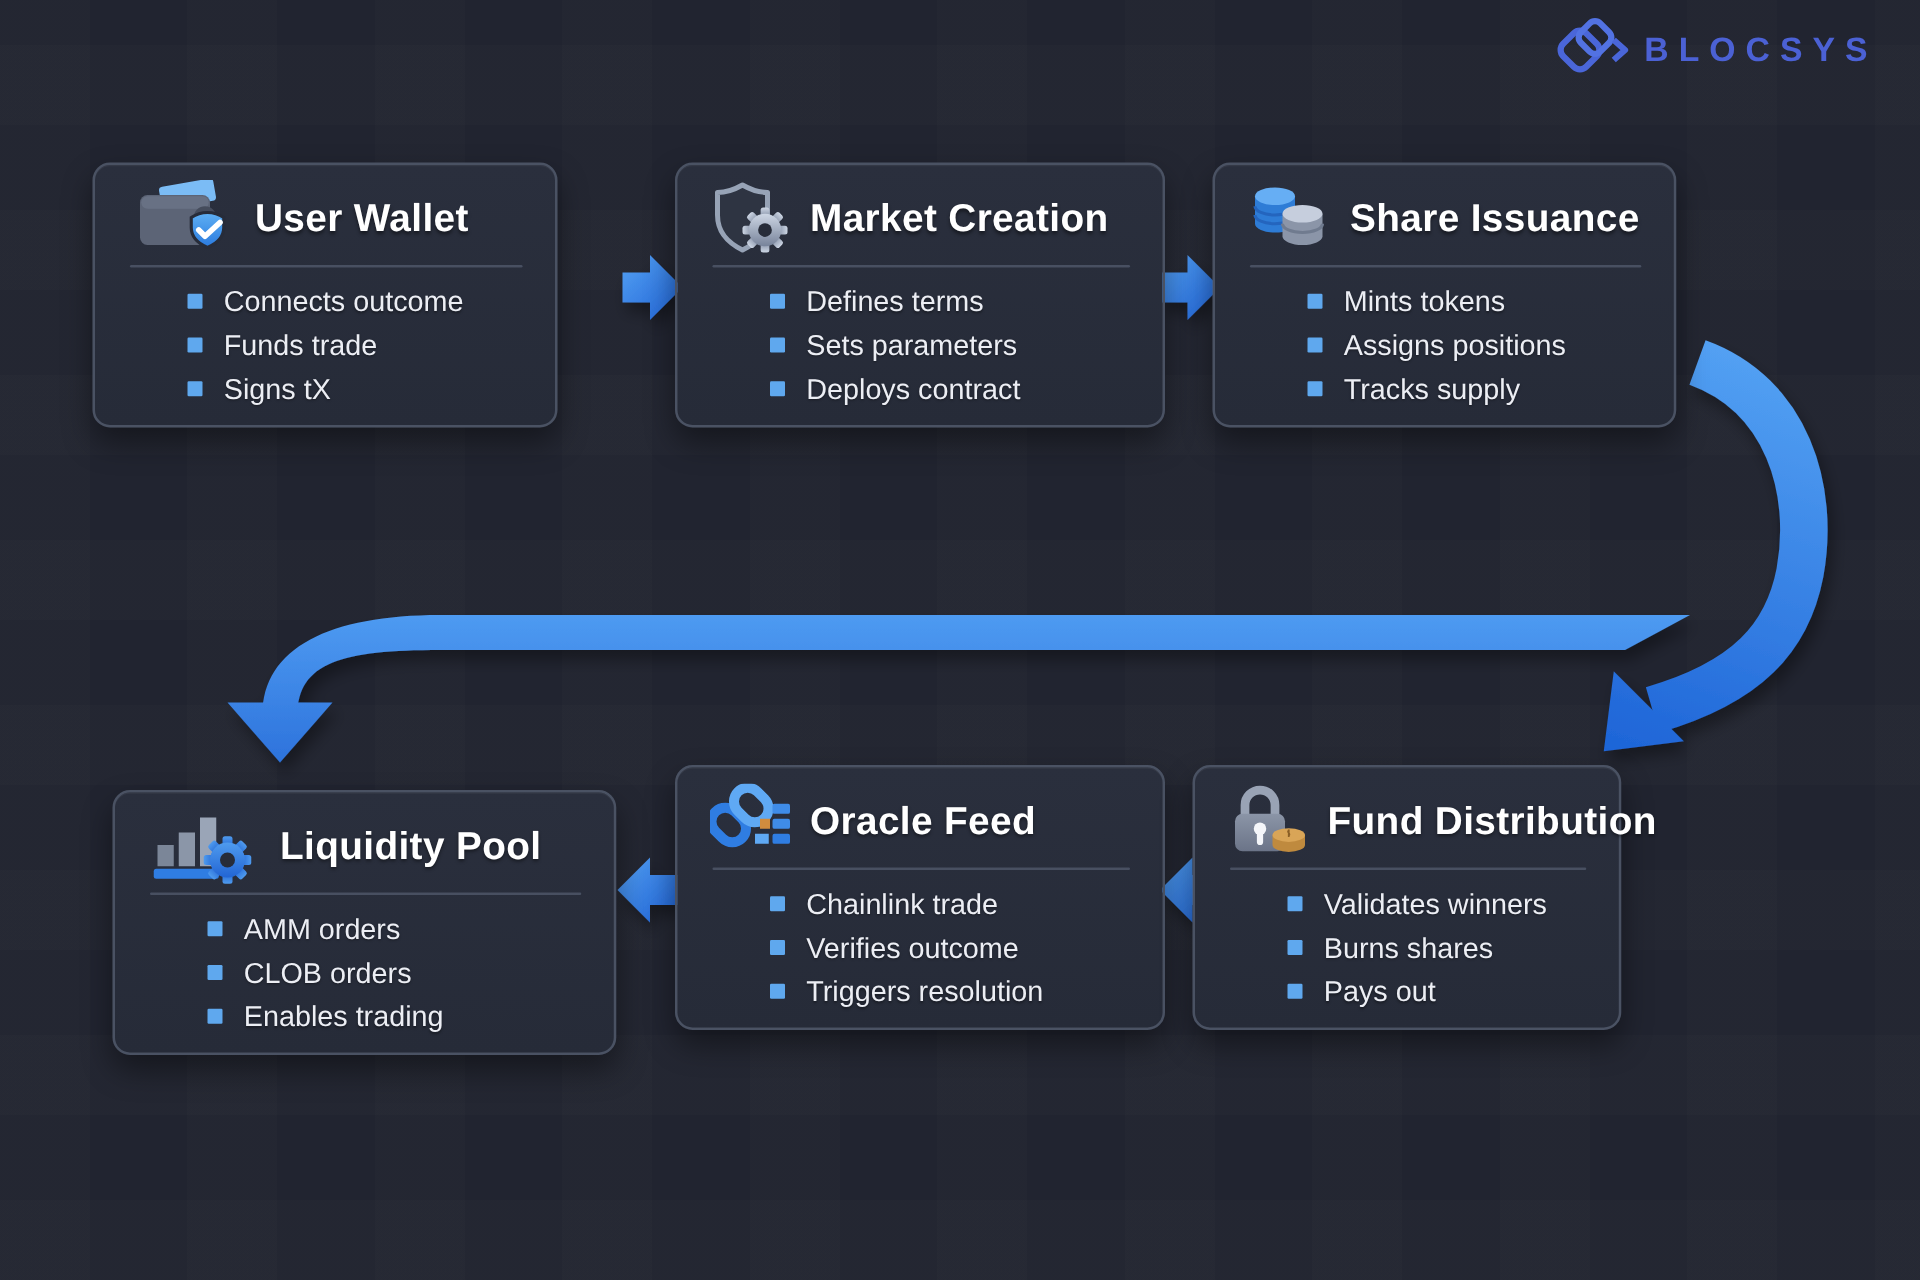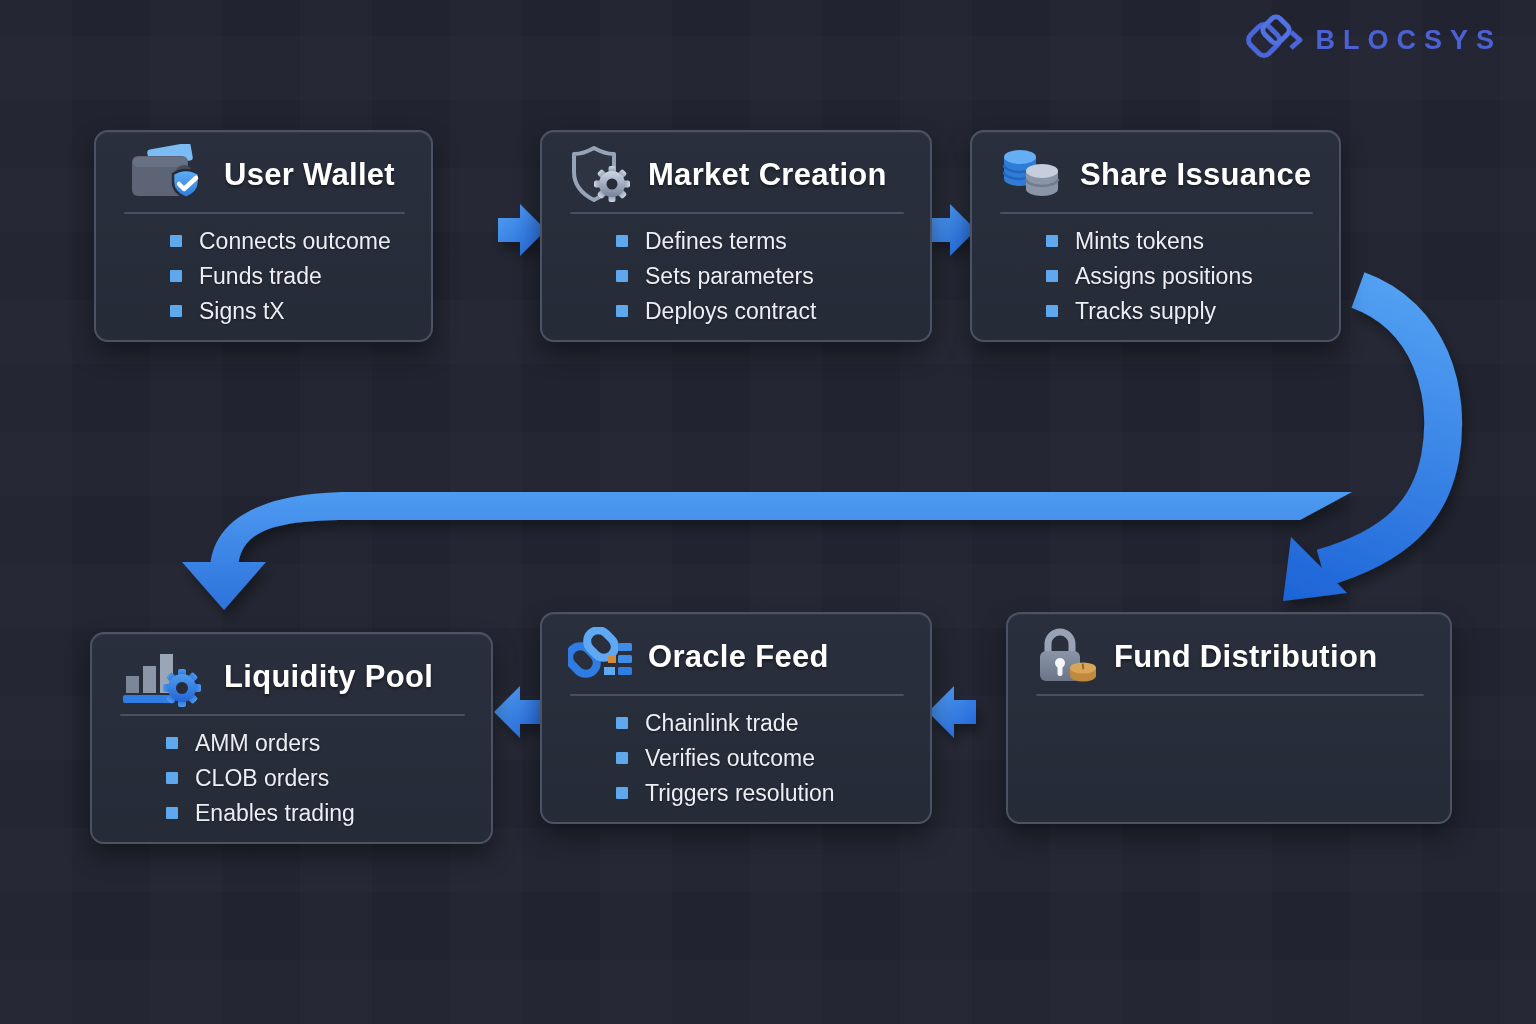--- a/index.html
+++ b/index.html
@@ -83,21 +83,21 @@
   <span style="display:flex;">
     <svg width="72" height="56" viewBox="0 0 72 56">
       <rect x="14" y="15" width="26" height="26" rx="7" transform="rotate(45 27 28)" fill="none" stroke="#4a66d9" stroke-width="5"></rect>
       <rect x="28" y="7" width="22" height="22" rx="6" transform="rotate(45 39 18)" fill="none" stroke="#5272e2" stroke-width="5"></rect>
       <path d="M54 20 l9 8 -9 8" fill="none" stroke="#4a66d9" stroke-width="5" stroke-linejoin="round"></path>
     </svg>
   </span>
   <span class="logo-text">BLOCSYS</span>
 </div>
 
-<section class="node" style="left:94px;top:130px;width:339px">
+<section class="node" style="left:74px;top:130px;width:372px">
   <div class="node-header">
     <span class="node-icon">
       <svg width="88" height="62" viewBox="0 0 88 62">
         <defs>
             <linearGradient id="gBadge" x1="0" y1="0" x2="0" y2="1">
           <stop offset="0" stop-color="#5fb0f4"></stop>
               <stop offset="1" stop-color="#2a7ade"></stop>
             </linearGradient>
           </defs>
         <rect x="26" y="2" width="44" height="18" rx="3" fill="#7bbcf5" transform="rotate(-10 48 11)"></rect>
@@ -275,21 +275,21 @@
         <span class="bullet"></span>
         <span class="item-text">Verifies outcome</span>
       </li>
     <li>
         <span class="bullet"></span>
         <span class="item-text">Triggers resolution</span>
       </li>
   </ul>
 </section>
 
-<section class="node" style="left:1006px;top:612px;width:446px">
+<section class="node" style="left:954px;top:612px;width:343px">
   <div class="node-header">
     <span class="node-icon">
       <svg width="66" height="62" viewBox="0 0 66 62">
         <defs>
             <linearGradient id="gLock" x1="0" y1="0" x2="0" y2="1">
           <stop offset="0" stop-color="#8b95a7"></stop>
               <stop offset="1" stop-color="#6b7488"></stop>
             </linearGradient>
           </defs>
         <path d="M14 26 V18 a12 12 0 0 1 24 0 v8" fill="none" stroke="#99a3b5" stroke-width="7"></path>
@@ -297,13 +297,27 @@
         <circle cx="26" cy="37" r="5" fill="#f4f6fa"></circle>
         <rect x="23.5" y="39" width="5" height="11" rx="2.5" fill="#f4f6fa"></rect>
         <path d="M36 42 v8 a13 5.5 0 0 0 26 0 v-8" fill="#bf8a3e"></path>
         <ellipse cx="49" cy="42" rx="13" ry="5.5" fill="#d9a557"></ellipse>
         <path d="M49 38.5 c-2 1 2 2.5 0 4 m0 -5 v6" fill="none" stroke="#8a5f26" stroke-width="1.4"></path>
       </svg>
     </span>
     <h2 class="node-title">Fund Distribution</h2>
   </div>
   <div class="divider"></div>
+  <ul class="node-items">
+    <li>
+        <span class="bullet"></span>
+        <span class="item-text">Validates winners</span>
+      </li>
+    <li>
+        <span class="bullet"></span>
+        <span class="item-text">Burns shares</span>
+      </li>
+    <li>
+        <span class="bullet"></span>
+        <span class="item-text">Pays out</span>
+      </li>
+  </ul>
 </section>
 
 </body></html>

